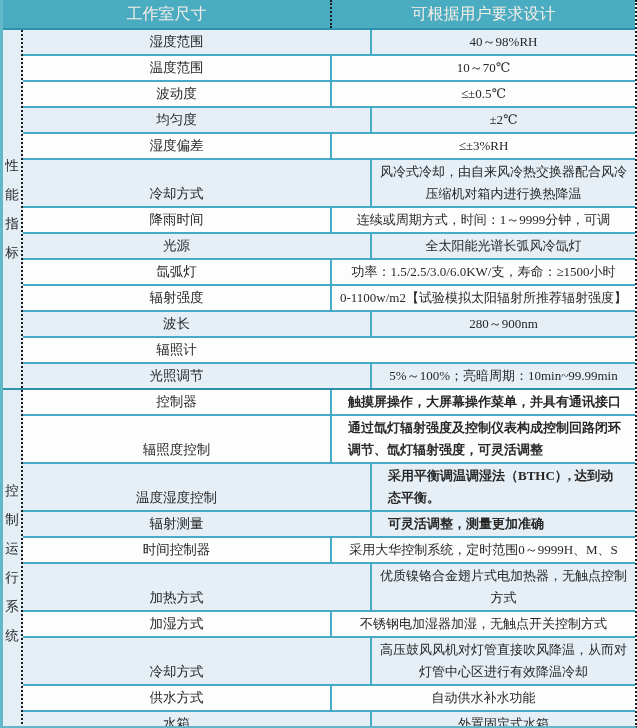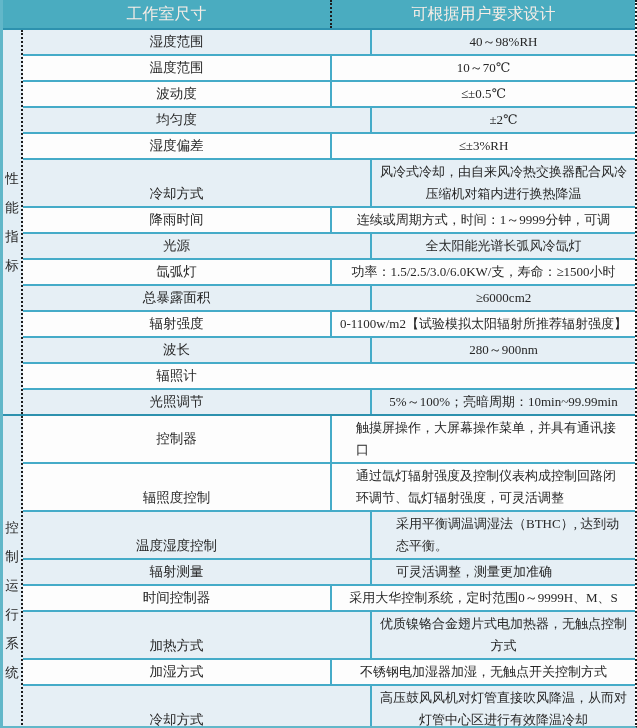--- a/index.html
+++ b/index.html
@@ -39,21 +39,21 @@
   .param{
     width:307px;flex:none;display:flex;align-items:center;justify-content:center;
     text-align:center;font-size:13.5px;line-height:22px;padding:1px 2px;box-sizing:border-box;
   }
   .value{
     flex:1;display:flex;align-items:center;justify-content:center;
     text-align:center;font-size:13px;line-height:22px;
     border-left:2px solid var(--border,#45abc8);
     padding:1px 4px;box-sizing:border-box;
   }
-  .value.left{justify-content:flex-start;text-align:left;padding:1px 10px 1px 24px;}
+  .value.left{justify-content:flex-start;text-align:left;padding:1px 10px 1px 16px;font-weight:bold;}
 </style>
 </head>
 <body>
 
 <div class="sheet">
   <div class="header-row">
     <div class="header-cell c1">工作室尺寸</div>
     <div class="header-cell c2">可根据用户要求设计</div>
   </div>
   <div class="body" id="sections-container">
@@ -93,24 +93,20 @@
             <div class="param">降雨时间</div>
             <div class="value">连续或周期方式，时间：1～9999分钟，可调</div>
           </div>
           <div class="row light">
             <div class="param">光源</div>
             <div class="value">全太阳能光谱长弧风冷氙灯</div>
           </div>
           <div class="row plain">
             <div class="param">氙弧灯</div>
             <div class="value">功率：1.5/2.5/3.0/6.0KW/支，寿命：≥1500小时</div>
-          </div>
-          <div class="row light">
-            <div class="param">总暴露面积</div>
-            <div class="value">≥6000cm2</div>
           </div>
           <div class="row plain">
             <div class="param">辐射强度</div>
             <div class="value">0-1100w/m2【试验模拟太阳辐射所推荐辐射强度】</div>
           </div>
           <div class="row light">
             <div class="param">波长</div>
             <div class="value">280～900nm</div>
           </div>
           <div class="row plain">

